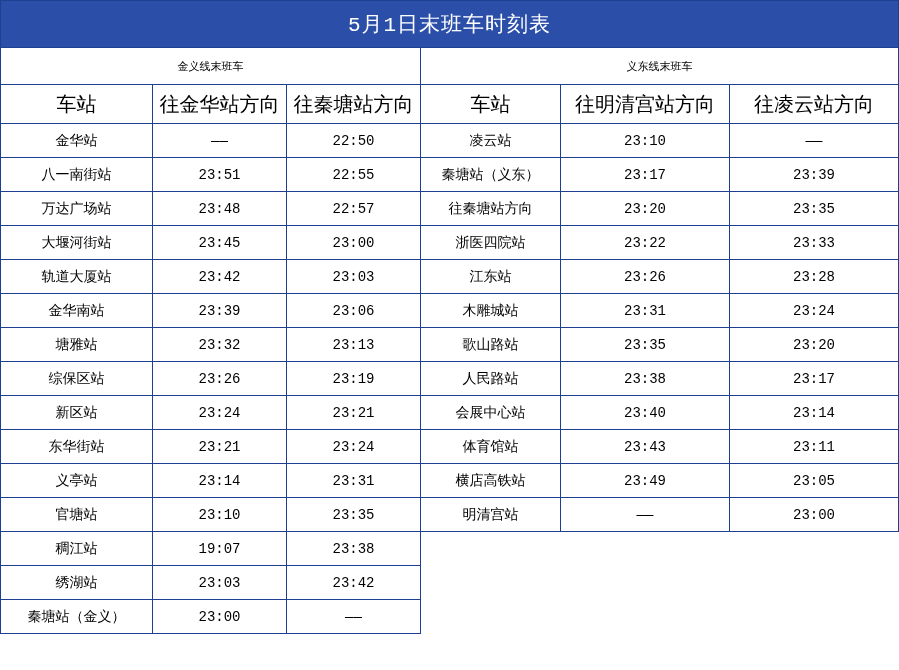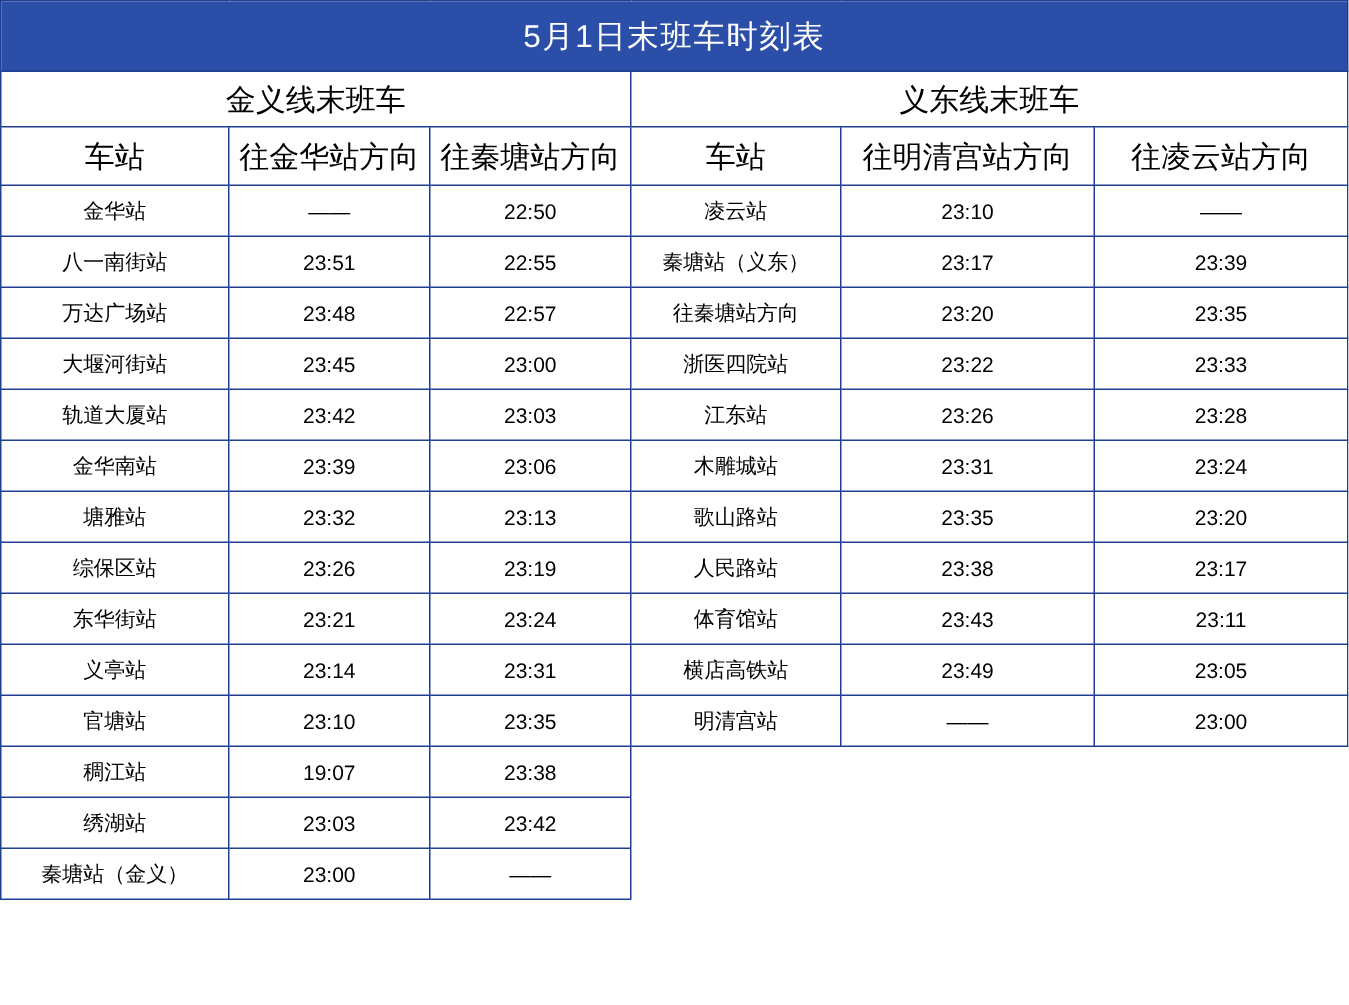--- a/index.html
+++ b/index.html
@@ -17,39 +17,40 @@
   .sheet {
     width: 899px;
     height: 670px;
     box-sizing: border-box;
     background: #ffffff;
   }
   table.timetable {
     width: 899px;
     border-collapse: collapse;
     table-layout: fixed;
+    font-family: Liberation Mono, monospace;
   }
   table.timetable td, table.timetable th {
     border: 1px solid #1f3f91;
     text-align: center;
     vertical-align: middle;
     font-weight: normal;
     padding: 0;
   }
   .title-row td {
     background: #2b4fa8;
     color: #ffffff;
     font-size: 21px;
     font-weight: bold;
     height: 46px;
     letter-spacing: 1px;
   }
   .linehead-row td {
     height: 36px;
-    font-size: 20px;
+    font-size: 11px;
     font-weight: bold;
   }
   .colhead-row td {
     height: 38px;
     font-size: 20px;
     font-weight: bold;
   }
   .data-row td {
     height: 33px;
     font-size: 14px;
@@ -147,20 +148,28 @@
       </tr>
       <tr class="data-row">
         <td>综保区站</td>
         <td>23:26</td>
         <td>23:19</td>
         <td>人民路站</td>
         <td>23:38</td>
         <td>23:17</td>
       </tr>
       <tr class="data-row">
+        <td>新区站</td>
+        <td>23:24</td>
+        <td>23:21</td>
+        <td>会展中心站</td>
+        <td>23:40</td>
+        <td>23:14</td>
+      </tr>
+      <tr class="data-row">
         <td>东华街站</td>
         <td>23:21</td>
         <td>23:24</td>
         <td>体育馆站</td>
         <td>23:43</td>
         <td>23:11</td>
       </tr>
       <tr class="data-row">
         <td>义亭站</td>
         <td>23:14</td>

